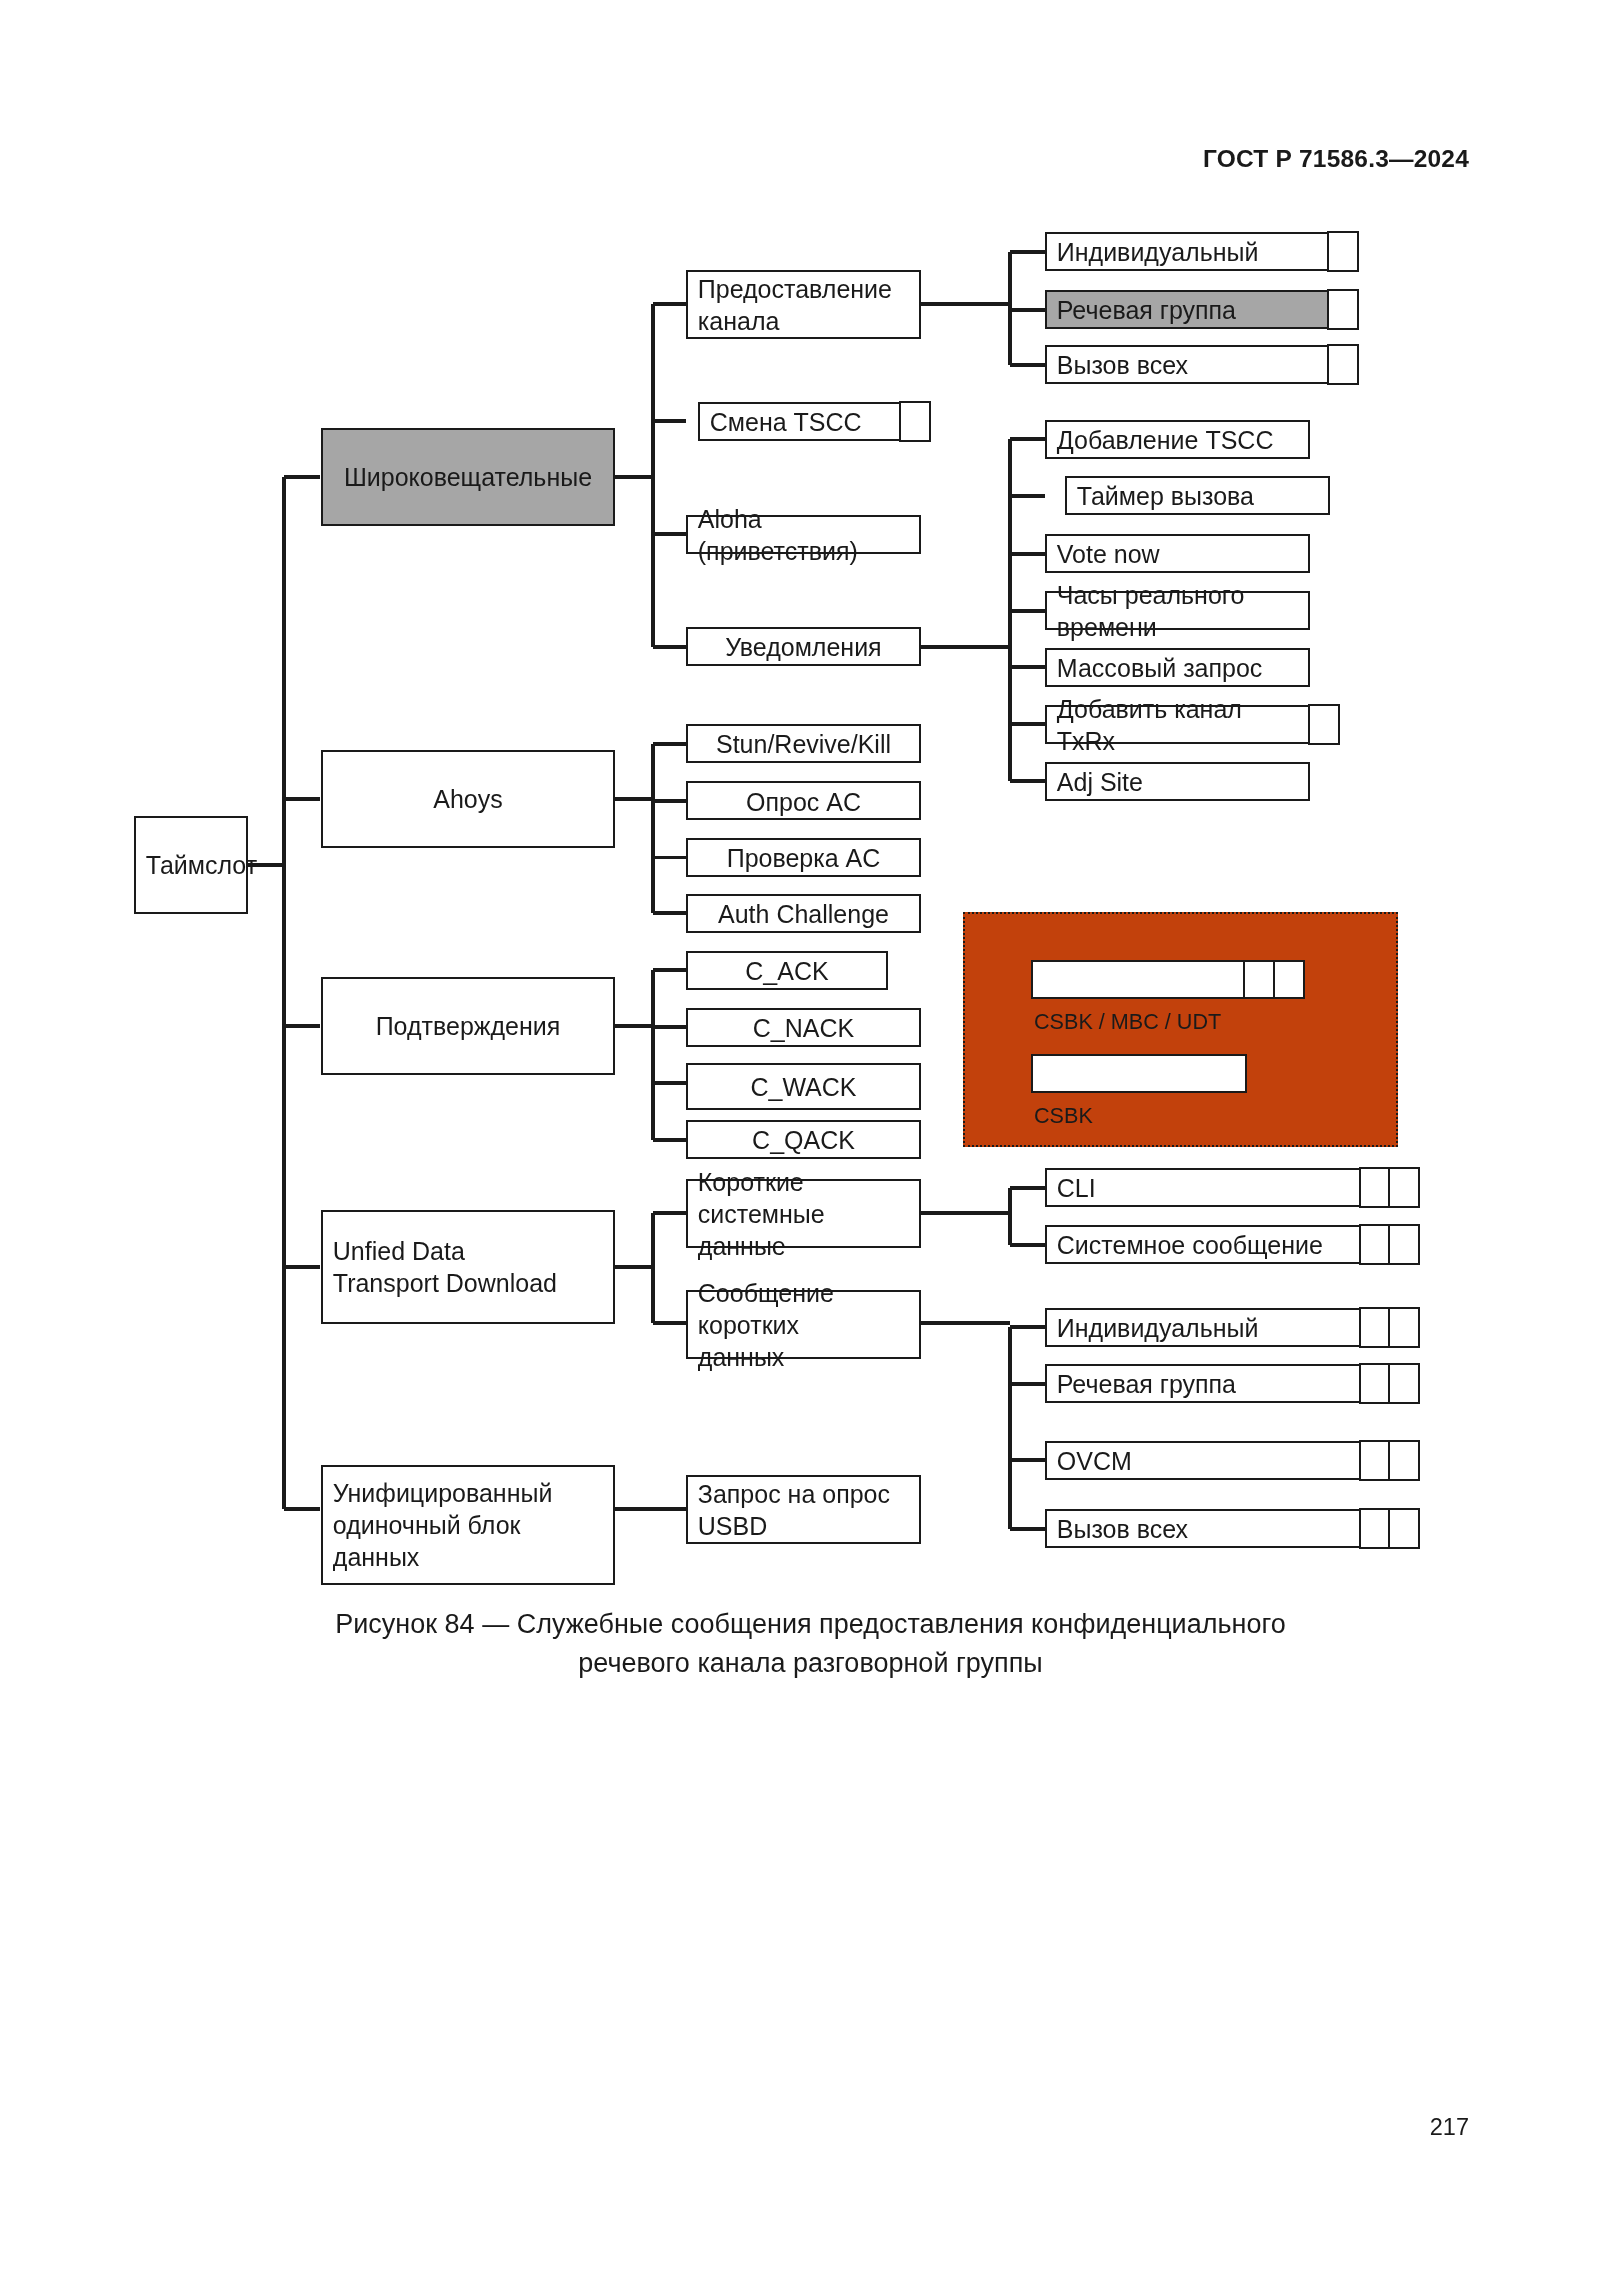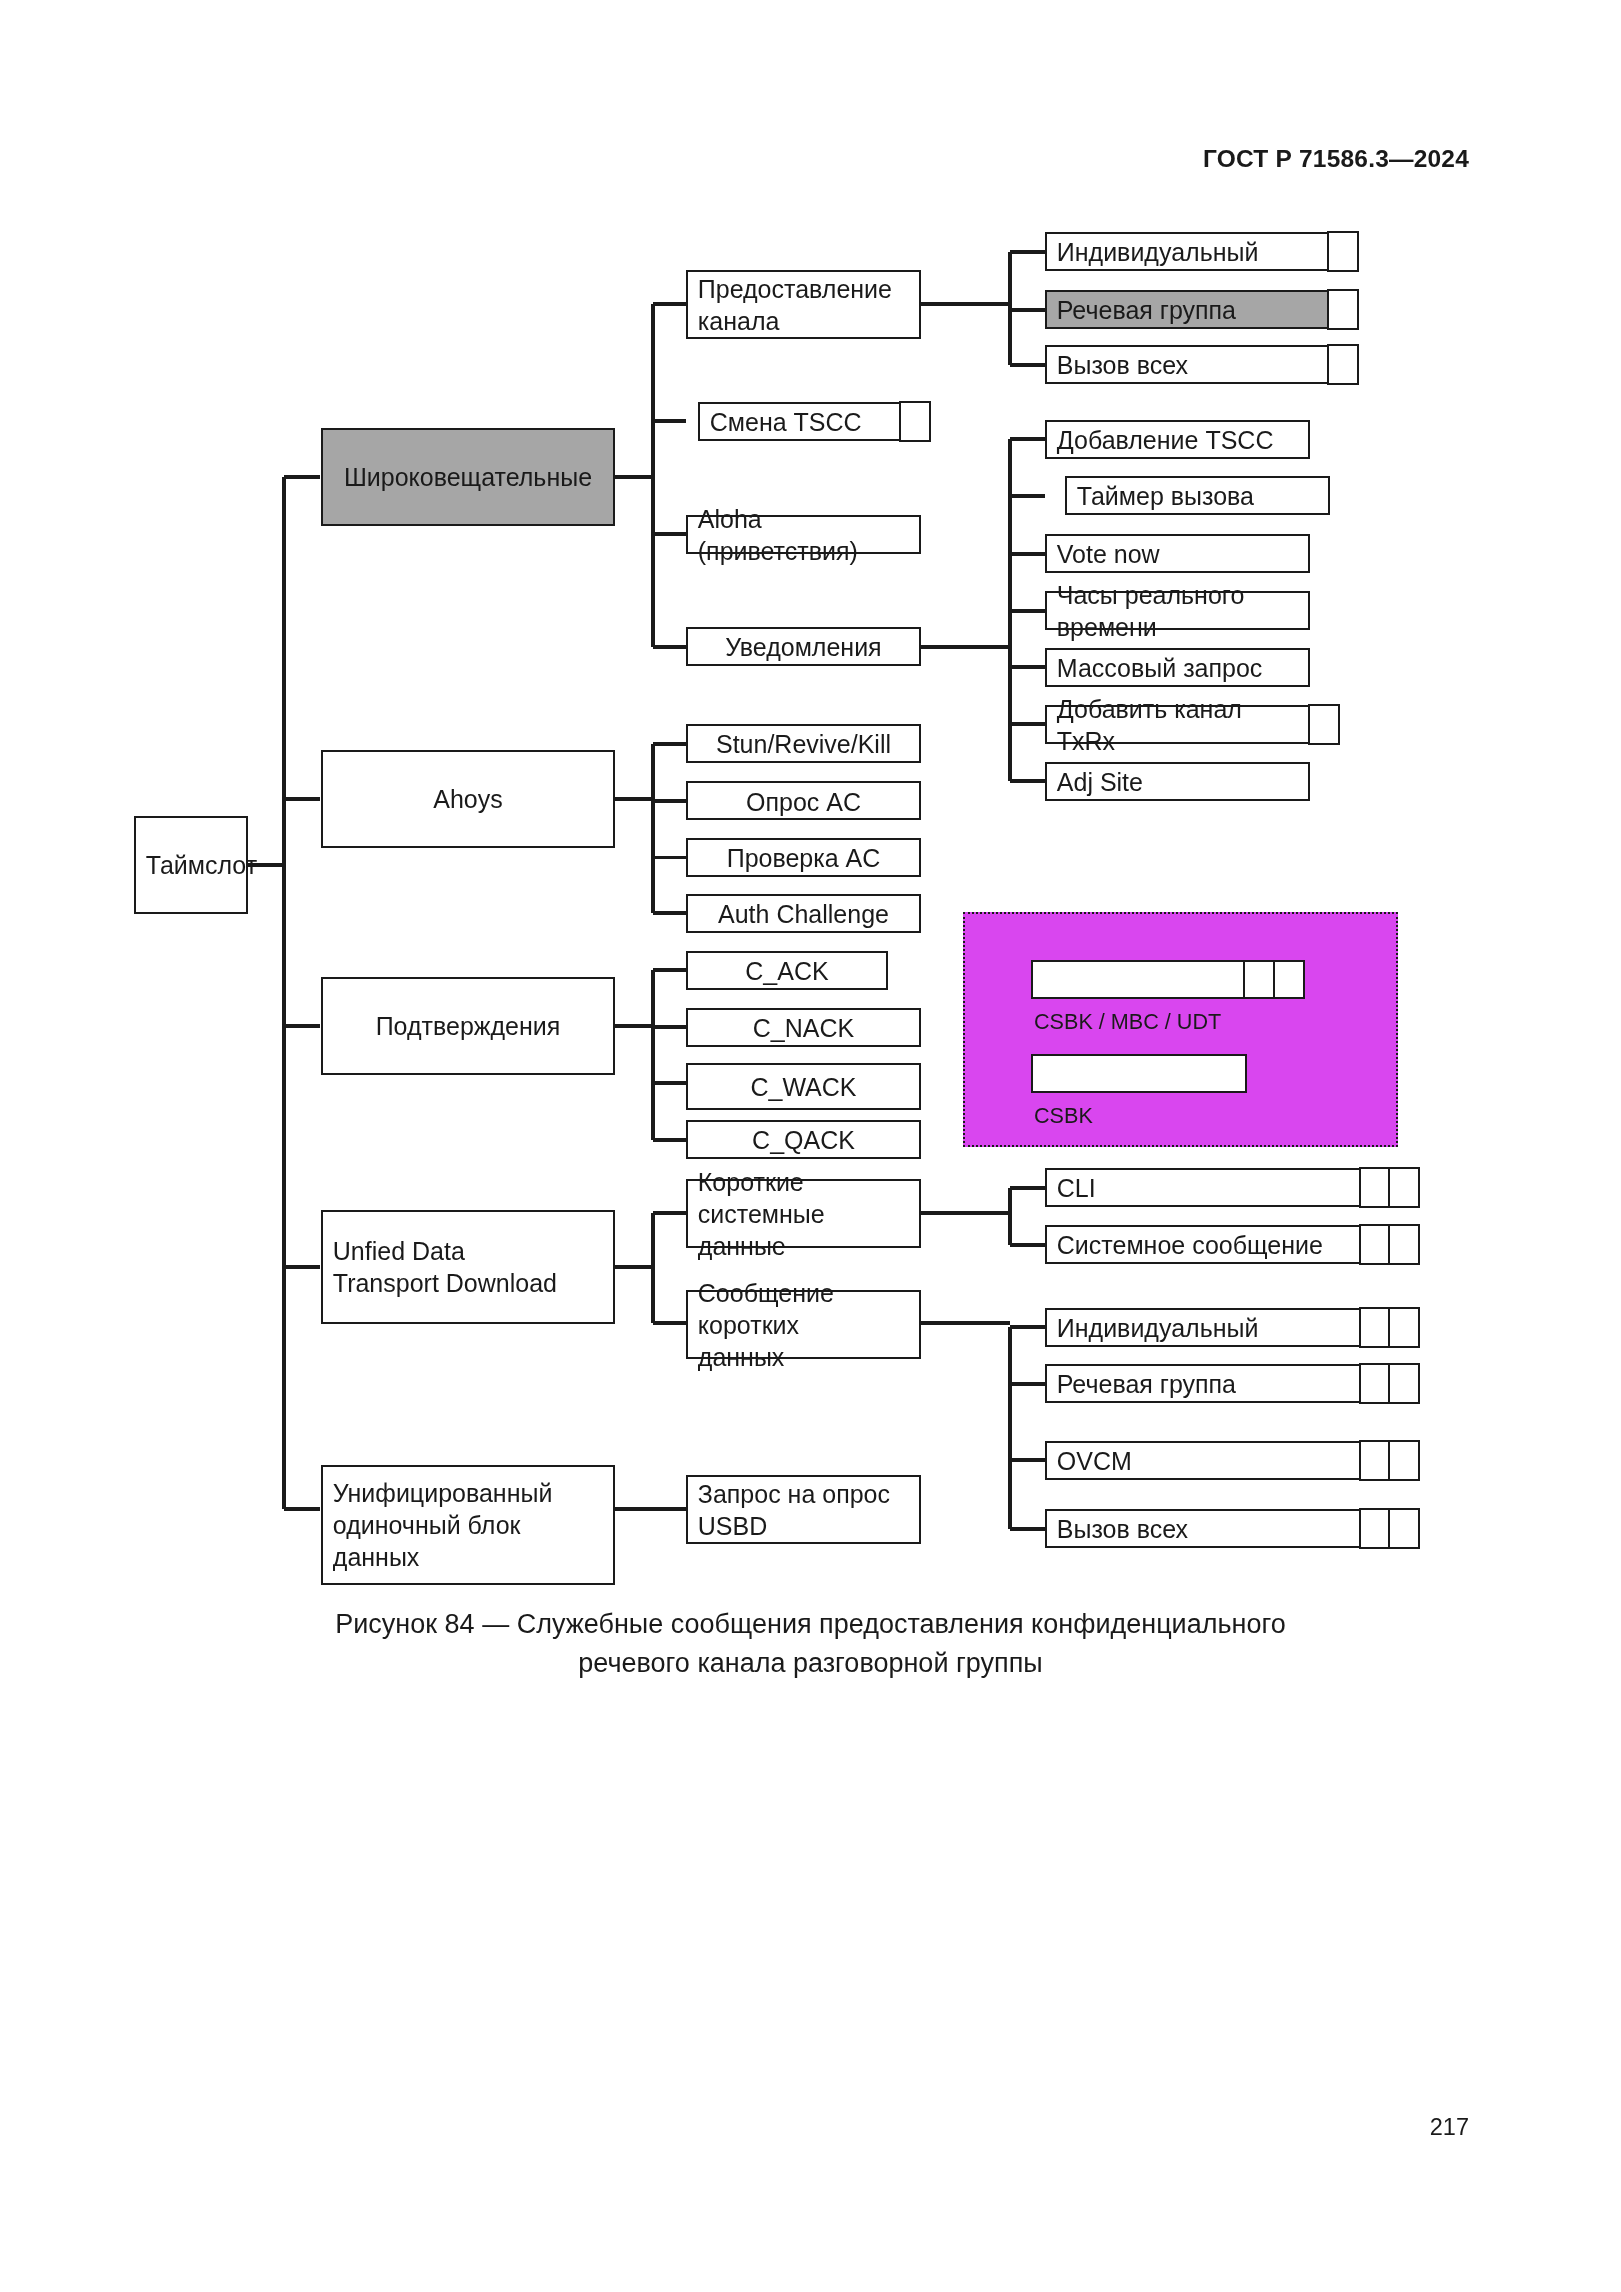--- a/index.html
+++ b/index.html
@@ -89,21 +89,21 @@
     z-index: 3;
   }
   .tail.t1 { left: 100%; width: 32px; }
   .tail.t2 { left: calc(100% + 29px); width: 32px; }
 
   
   .legend {
     position: absolute;
     box-sizing: border-box;
     border: 2.9px dotted #1a1a1a;
-    background: #d946ef;
+    background: #c2410c;
     z-index: 1;
   }
   .legend-bar {
     position: absolute;
     box-sizing: border-box;
     border: 2.9px solid #1a1a1a;
     background: #ffffff;
   }
   .legend-cap {
     position: absolute;

